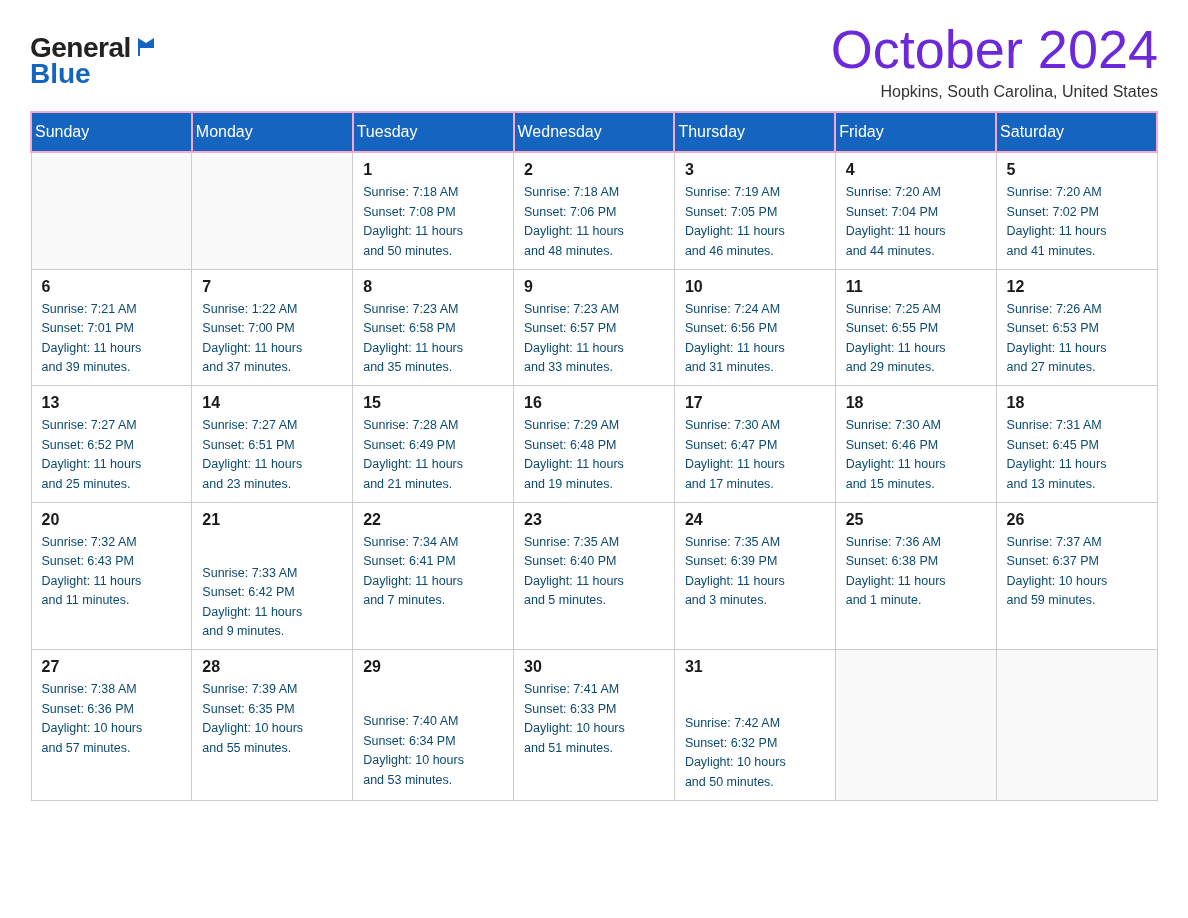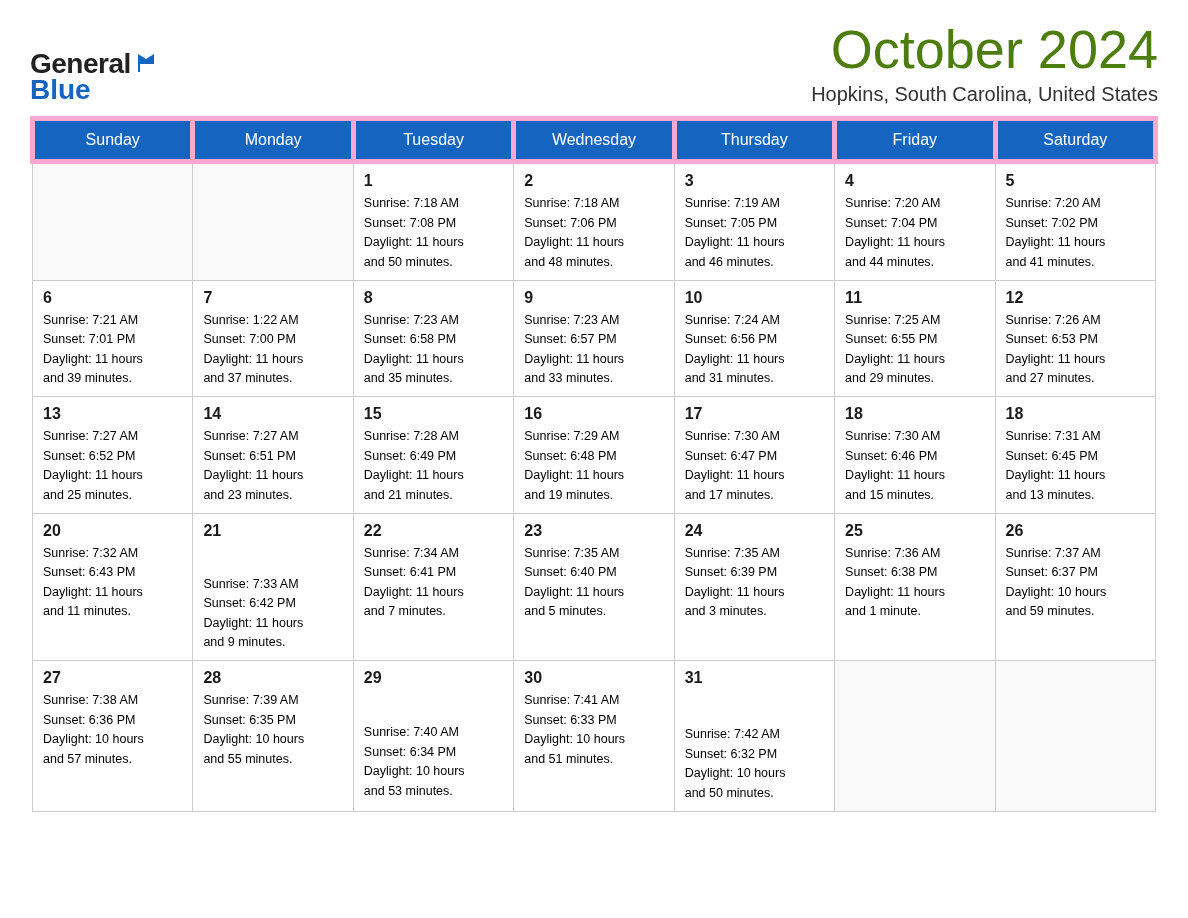--- a/index.html
+++ b/index.html
@@ -7,71 +7,71 @@
       font-family: Arial, sans-serif;
       background: #fff;
       color: #222;
       width: 1188px;
       min-height: 918px;
       padding: 20px 30px;
     }
     .header {
       display: flex;
       justify-content: space-between;
-      align-items: flex-end;
+      align-items: center;
       margin-bottom: 10px;
     }
     .header-right {
       text-align: right;
     }
     .month-title {
       font-size: 54px;
       font-weight: 300;
-      color: #4d7c0f;
+      color: #6d28d9;
       line-height: 1.1;
     }
     .location {
-      font-size: 20px;
+      font-size: 16px;
       color: #333;
       margin-top: 4px;
     }
     .calendar {
       width: 100%;
       border-collapse: collapse;
       margin-top: 10px;
     }
     .calendar th {
       background: #1565c0;
       color: #fff;
       font-size: 16px;
       font-weight: normal;
       padding: 10px 3px;
-      text-align: center;
-      border: 5px solid #f9a8d4;
+      text-align: left;
+      border: 2px solid #f9a8d4;
     }
     .calendar td {
       vertical-align: top;
       border: 1px solid #ccc;
       padding: 8px 10px;
       width: calc(100% / 7);
       min-height: 110px;
       height: 110px;
     }
     .calendar td.empty {
       background: #f9f9f9;
     }
     .day-number {
       font-size: 16px;
       font-weight: bold;
       color: #1a1a1a;
       margin-bottom: 4px;
     }
     .day-info {
       font-size: 12.5px;
-      color: #000000;
+      color: #0c4a6e;
       line-height: 1.55;
     }
     .logo-wrapper {
       display: flex;
       flex-direction: column;
       align-items: flex-start;
     }
     .logo-line1 {
       display: flex;
       align-items: center;

